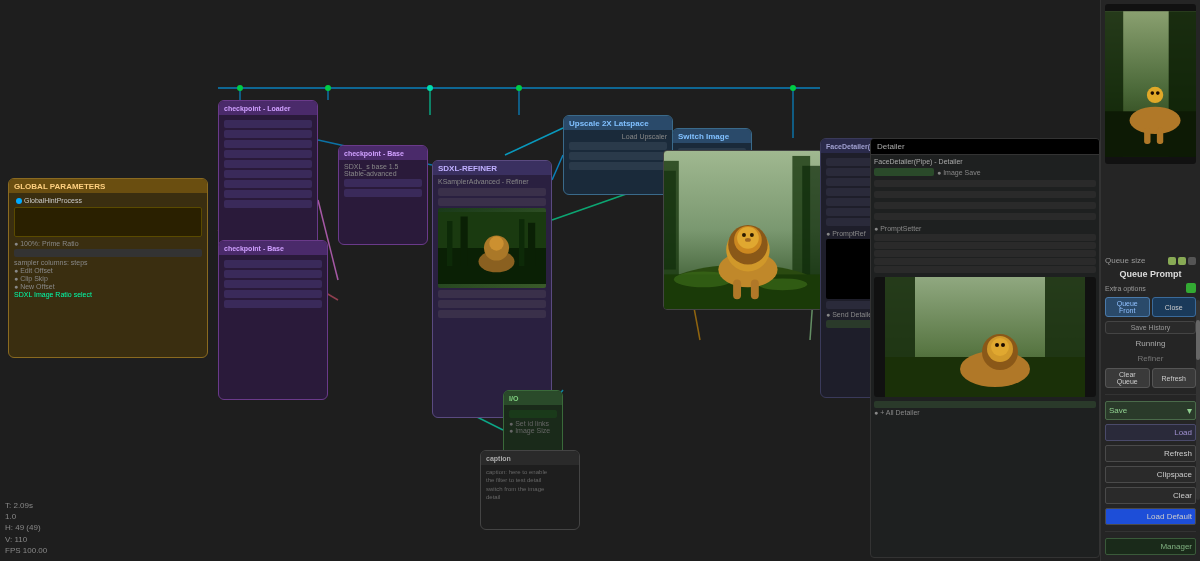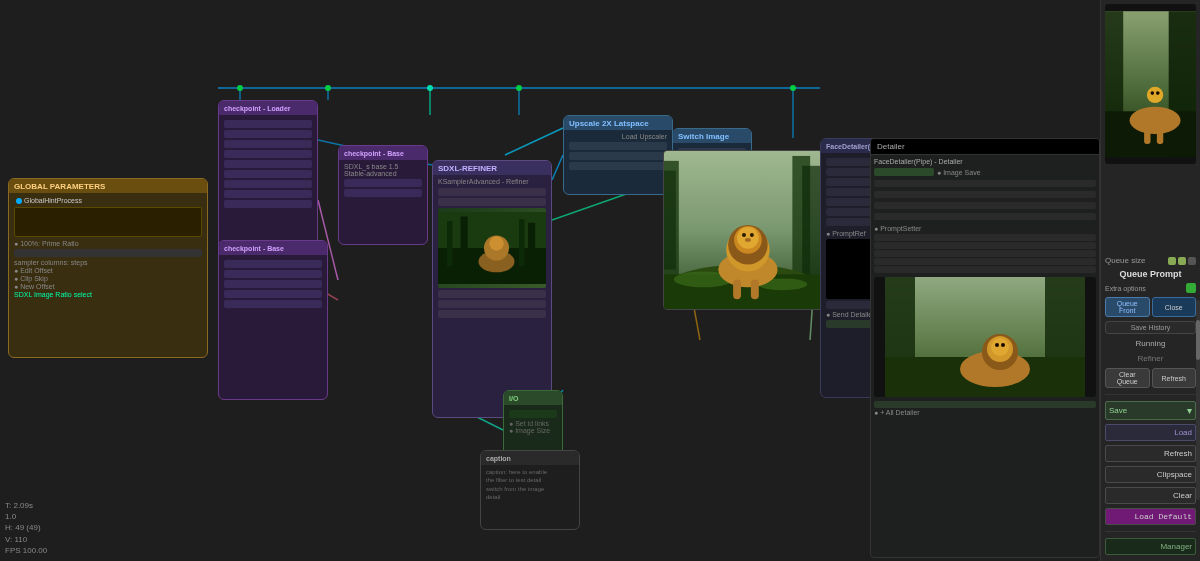--- a/index.html
+++ b/index.html
@@ -317,21 +317,21 @@
       display: flex;
       align-items: center;
       justify-content: space-between;
     }
     .btn-save .arrow { font-size: 10px; }
 
     .btn-load { background: #2a2a3a; border-color: #4a4a6a; color: #a090d0; }
     .btn-refresh-main { background: #2a2a2a; border-color: #4a4a4a; }
     .btn-clipspace { background: #2a2a2a; border-color: #4a4a4a; }
     .btn-clear { background: #2a2a2a; border-color: #4a4a4a; }
-    .btn-load-default { background: #701a75; border-color: #4a4a4a; font-family: Liberation Mono, monospace; }
+    .btn-load-default { background: #1d4ed8; border-color: #4a4a4a; }
 
     .divider { height: 1px; background: #333; margin: 4px 0; }
 
     .btn-manager {
       background: #1a2a1a;
       border: 1px solid #3a5a3a;
       color: #80b080;
     }
 
     

